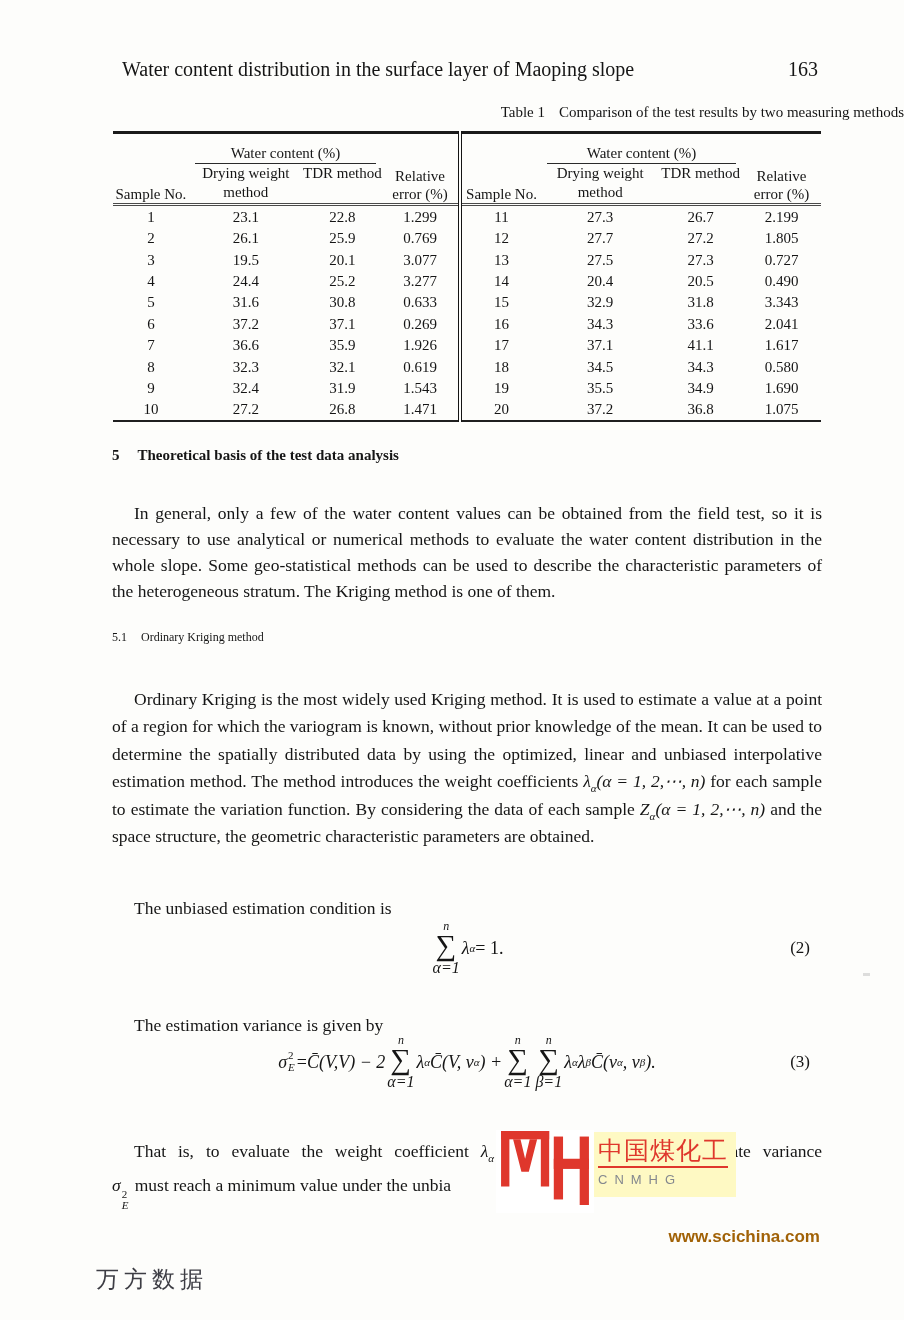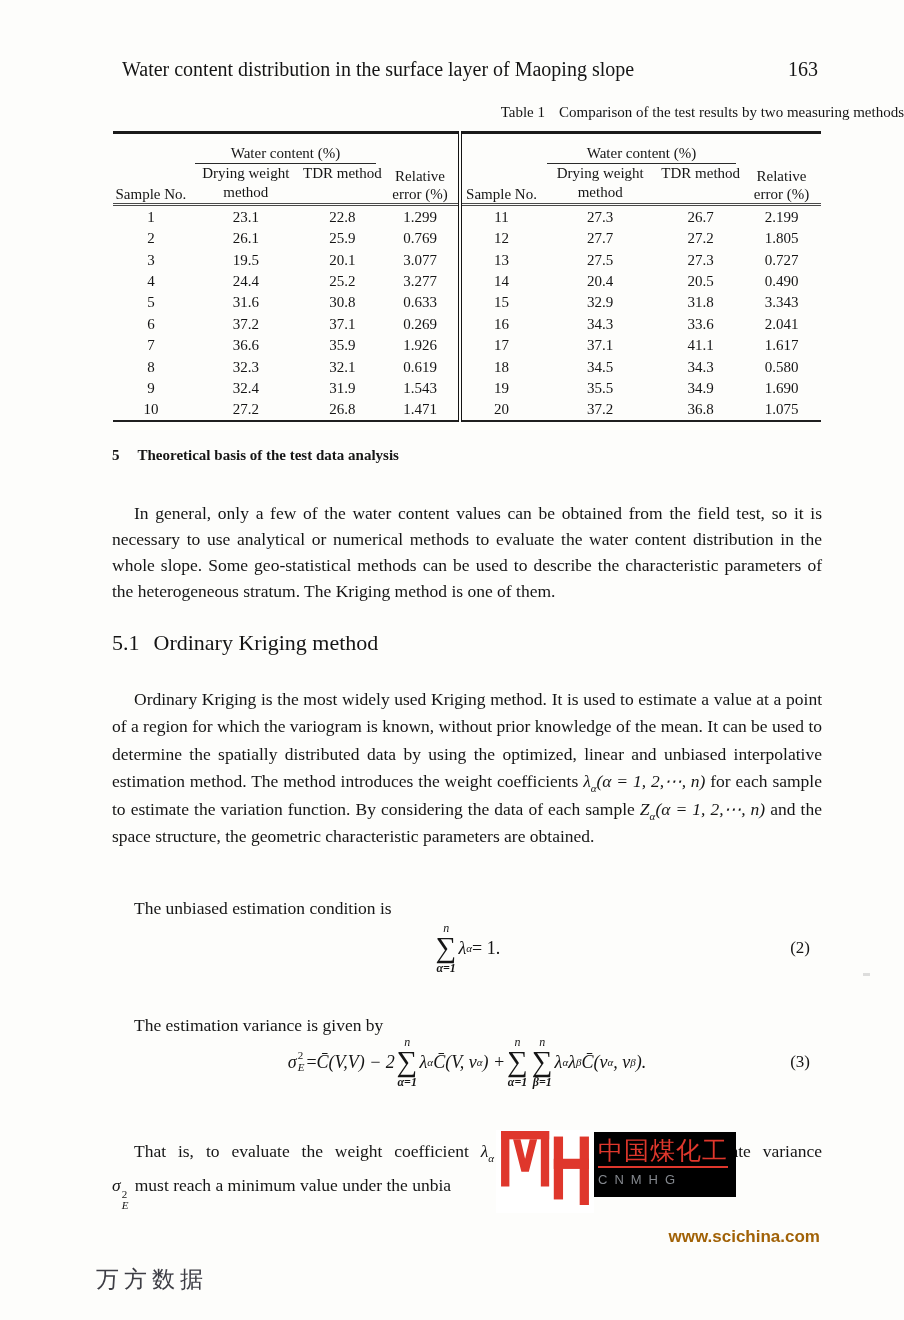--- a/index.html
+++ b/index.html
@@ -27,21 +27,21 @@
   table.half thead th.rspan{vertical-align:middle;}
   table.half thead tr.r2 th{border-bottom:3px double #4a4a4a;}
   table.half thead th.rspan{border-bottom:3px double #4a4a4a;}
   th.th-wc span{display:block;border-bottom:1.5px solid #2a2a2a;margin:0 6px;padding-bottom:1px;}
   table.half tbody td{height:21.4px;font-size:15px;}
   col.c-sample{width:22%;} col.c-dry{width:33%;} col.c-tdr{width:23%;} col.c-err{width:22%;}
 
   
   .h5{position:absolute;top:447px;left:112px;width:710px;font-size:15px;font-weight:bold;}
   .h5 .num{margin-right:18px;}
-  .h51{position:absolute;top:630px;left:112px;width:710px;font-size:22px;}
+  .h51{position:absolute;top:630px;left:112px;width:710px;font-size:12px;}
   .h51 .num{margin-right:14px;}
   .para{position:absolute;left:112px;width:710px;font-size:17.5px;line-height:26px;
         text-align:justify;text-indent:22px;}
   #para1{top:482px;}
   #para2{top:668px;line-height:27.5px;}
   #lead1{top:877px;}
   #lead2{top:994px;}
   #para3{top:1116px;line-height:34px;text-indent:0;}
   #para3 .l1{display:block;text-align:justify;text-align-last:justify;text-indent:22px;}
   #para3 .l2{display:block;}
@@ -50,31 +50,31 @@
   .mi{font-style:italic;}
   sub.msub{font-size:11px;font-style:italic;line-height:1;}
   .supsub{display:inline-flex;flex-direction:column;align-items:flex-start;
           vertical-align:-7px;line-height:1;margin:0 2px 0 1px;}
   .supsub .ss-sup{font-size:11px;line-height:1.05;}
   .supsub .ss-sub{font-size:11px;line-height:1.05;font-style:italic;}
   .sum{display:inline-flex;flex-direction:column;align-items:center;line-height:1;
        margin:0 2px;vertical-align:middle;}
   .sum .top{font-size:12px;font-style:italic;}
   .sum .glyph{font-size:29px;line-height:.95;}
-  .sum .bot{font-size:12px;font-style:italic;font-weight:bold;}
+  .sum .bot{font-size:16px;font-style:italic;}
   .eq{position:absolute;left:112px;width:710px;display:flex;align-items:center;
       justify-content:center;font-size:18px;}
   #eq2{top:908px;height:80px;}
   #eq3{top:1026px;height:72px;}
   .eqnum{position:absolute;right:12px;top:50%;transform:translateY(-50%);font-size:17px;}
 
   
   .watermark{position:absolute;left:496px;top:1130px;display:flex;align-items:flex-start;z-index:5;}
   .wm-logo-box{background:#fff;padding:1px 2px 4px 2px;}
-  .wm-text{background:#000000;padding:6px 8px 10px 4px;margin-top:2px;}
+  .wm-text{background:#fef9c3;padding:6px 8px 10px 4px;margin-top:2px;}
   .wm-cjk{font-size:25px;color:#df372c;letter-spacing:1px;line-height:1.05;white-space:nowrap;}
   .wm-rule{height:0;border-bottom:2.5px solid #df372c;margin-top:2px;}
   .wm-latin{font-family:"Liberation Sans", sans-serif;font-size:13px;color:#84888e;
             letter-spacing:7px;margin-top:4px;white-space:nowrap;}
 
   
   .sci-url{position:absolute;right:84px;top:1227px;font-family:"Liberation Sans", sans-serif;
            font-weight:bold;font-size:17px;color:#a16207;}
   .wanfang{position:absolute;left:96px;top:1264px;font-family:"Liberation Sans", sans-serif;
            font-size:23px;color:#3d3d44;letter-spacing:5px;}

